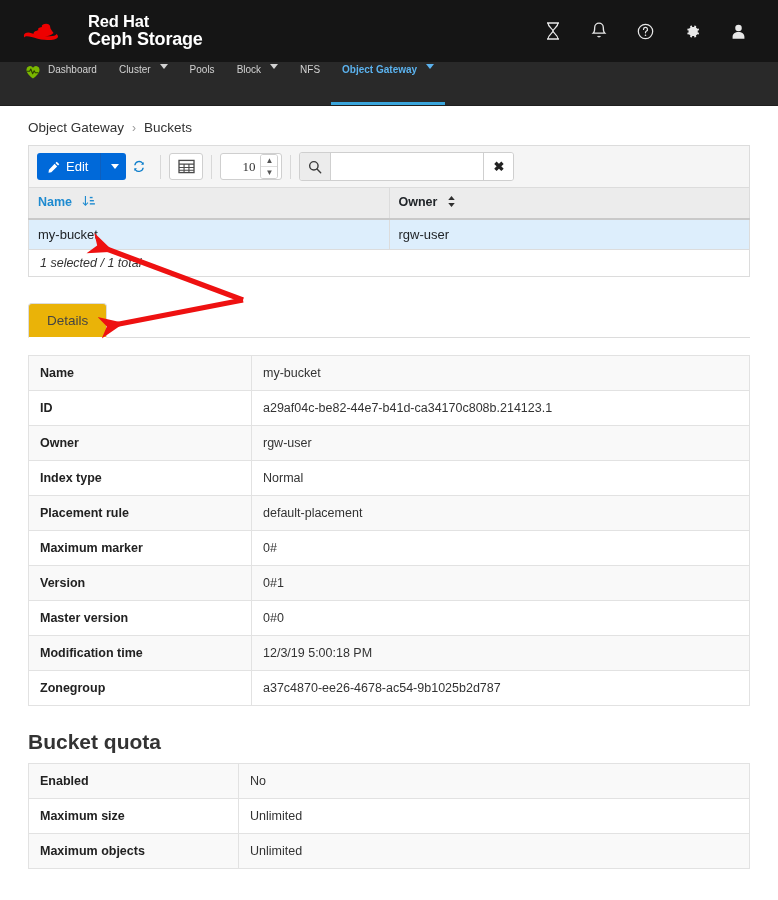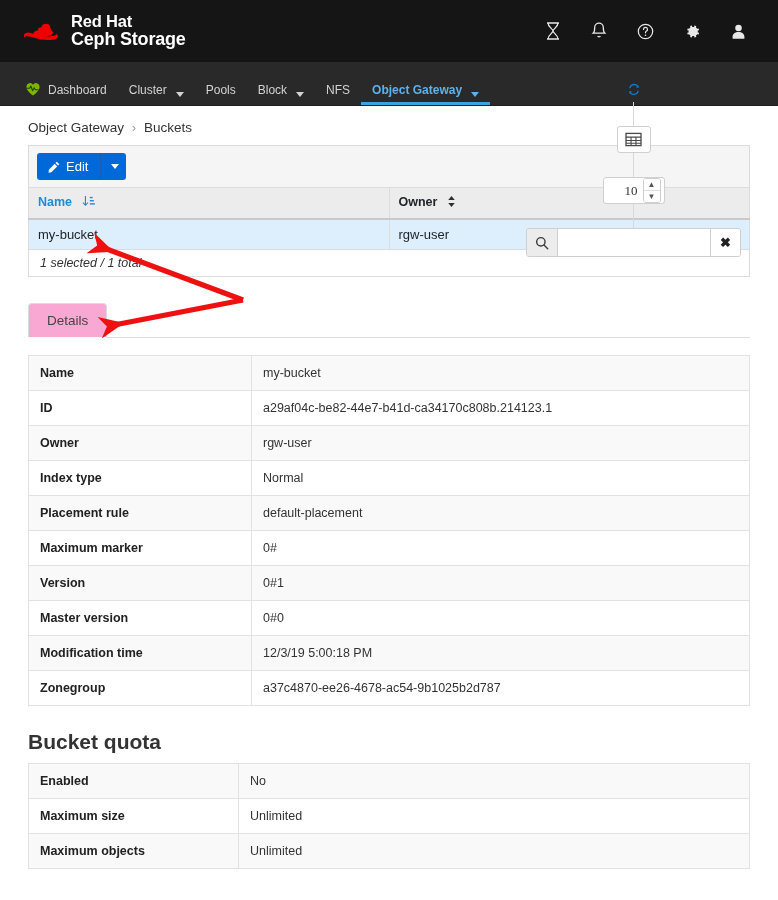--- a/index.html
+++ b/index.html
@@ -22,21 +22,21 @@
     height: 62px;
     background: #151515;
     display: flex;
     align-items: center;
     padding: 0 16px 0 18px;
     box-sizing: border-box;
   }
   .brand {
     display: flex;
     align-items: center;
-    gap: 9px;
+    gap: 26px;
   }
   .brand-hat { width: 44px; height: 30px; display:block; }
   .brand-text { line-height: 1.05; }
   .brand-line1 {
     color: #ffffff;
     font-size: 16.5px;
     font-weight: bold;
     letter-spacing: -0.2px;
     display: block;
   }
@@ -67,25 +67,25 @@
     height: 44px;
     background: #292929;
     display: flex;
     align-items: stretch;
     padding-left: 14px;
     box-sizing: border-box;
     border-bottom: 1px solid #1f1f1f;
   }
   .navitem {
     display: flex;
-    align-items: flex-end;
+    align-items: flex-start;
     gap: 7px;
-    padding: 8px 11px;
+    padding: 2px 11px;
     color: #d2d2d2;
-    font-size: 12px;
+    font-size: 10px;
     cursor: pointer;
     position: relative;
     white-space: nowrap;
   }
   .navitem.active {
     color: #5bb2ee;
     font-weight: bold;
   }
   .navitem.active::after {
     content: "";
@@ -124,21 +124,20 @@
   
   .toolbar {
     background: #f5f5f5;
     border: 1px solid #dcdcdc;
     border-bottom: none;
     height: 42px;
     display: flex;
     align-items: center;
     padding: 12px 8px;
     box-sizing: border-box;
-    justify-content: space-between;
   }
   .btn-group { display: flex; align-items: stretch; }
   .btn-edit {
     background: #0069d9;
     color: #fff;
     border: none;
     border-radius: 3px 0 0 3px;
     padding: 0 12px 0 11px;
     height: 27px;
     font-size: 13px;
@@ -158,21 +157,20 @@
     display: flex;
     align-items: center;
     justify-content: center;
     cursor: pointer;
   }
   .pencil-icon { width: 12px; height: 12px; display: block; }
 
   .toolbar-right {
     display: flex;
     align-items: center;
-    flex-direction: column;
   }
   .tb-sep {
     width: 1px;
     height: 24px;
     background: #d8d8d8;
     margin: 0 8px;
   }
   .icon-btn-plain {
     width: 26px; height: 26px;
     display: flex; align-items: center; justify-content: center;
@@ -306,21 +304,21 @@
   .tabs {
     display: flex;
     align-items: flex-end;
     border-bottom: 1px solid #dcdcdc;
     margin-top: 26px;
     padding-left: 0;
   }
   .tab {
     border: 1px solid #dcdcdc;
     border-bottom: 1px solid #fff;
-    background: #f9a8d4;
+    background: #eab308;
     border-radius: 4px 4px 0 0;
     padding: 9px 18px;
     font-size: 13.5px;
     color: #444;
     cursor: pointer;
     margin-bottom: -1px;
   }
 
   
   .kv-table {

